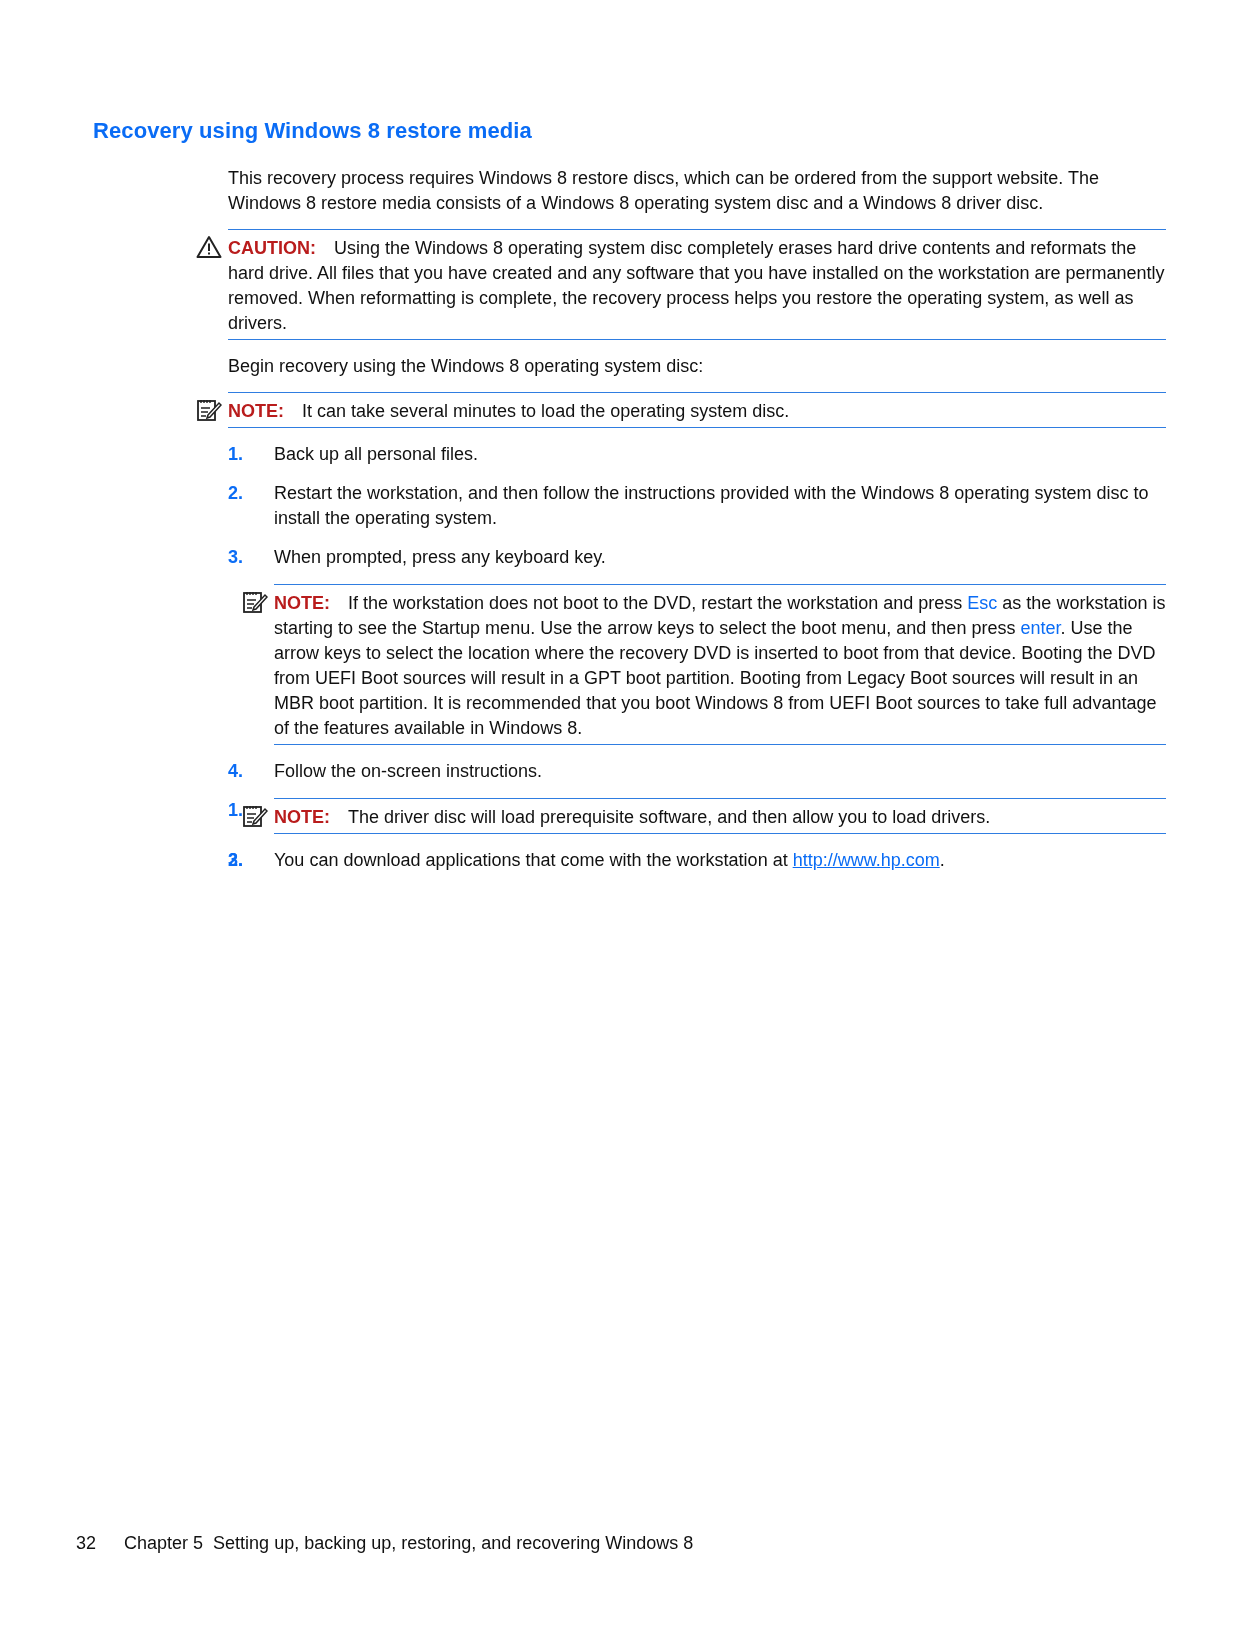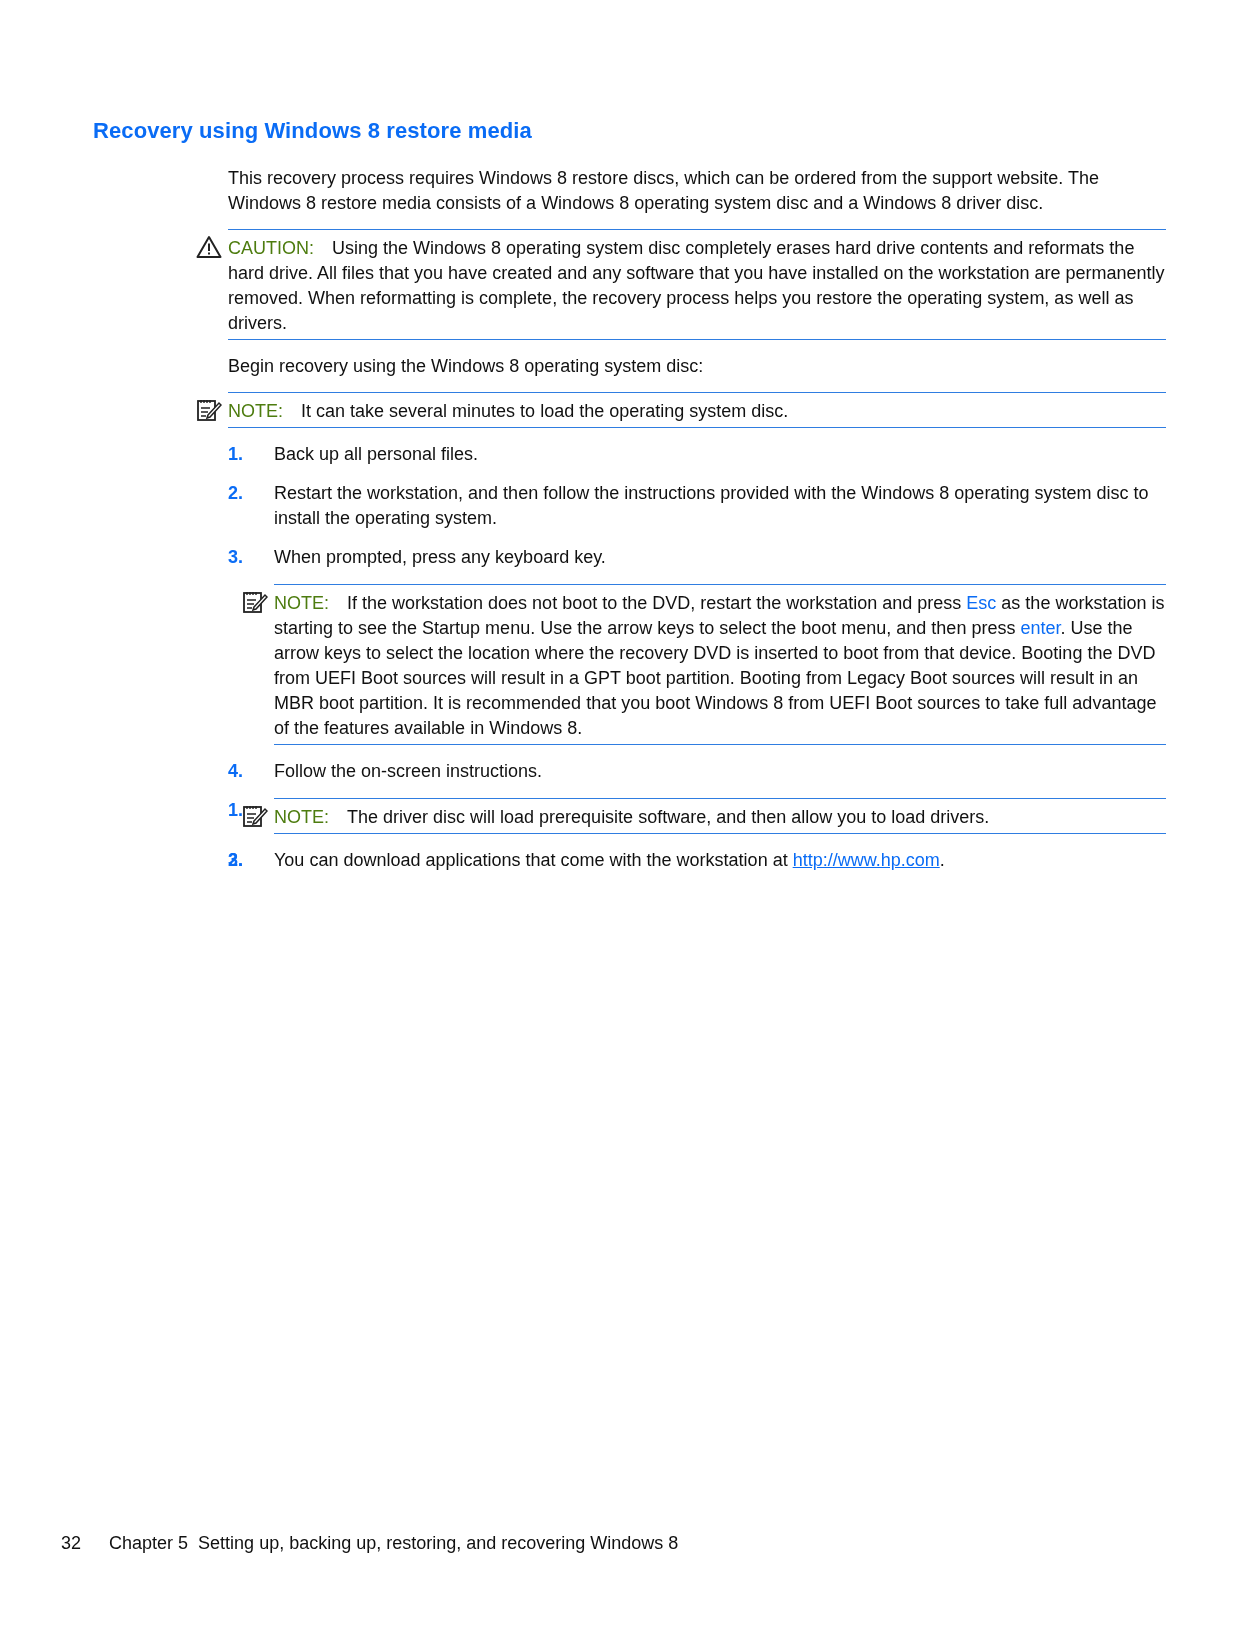--- a/index.html
+++ b/index.html
@@ -8,26 +8,26 @@
   .page { position: absolute; left: 0; top: 0; width: 1006px; height: 1650px; }
   h1.section-title { position: absolute; left: 93px; top: 118px; margin: 0;
          font-size: 22px; font-weight: bold; color: #0a6cf5; letter-spacing: 0.1px; }
   .body { position: absolute; left: 188px; top: 166px; width: 938px; font-size: 18px; line-height: 25px; margin-left: 40px; }
   p { margin: 0 0 13px 0; }
   a.link { color: #0a6cf5; text-decoration: underline; }
   .kbd { color: #0a6cf5; }
   .callout { position: relative; border-top: 1.5px solid #2f7de1; border-bottom: 1.5px solid #2f7de1;
              padding: 6px 0 3px 0; margin: 4px 0 14px 0; }
   .callout .icon { position: absolute; left: -32px; top: 5px; width: 26px; height: 24px; }
-  .callout .label { color: #4d7c0f; font-weight: normal; margin-right: 18px; }
+  .callout .label { color: #b91c1c; font-weight: bold; margin-right: 18px; }
   ol.steps { list-style: none; margin: 0; padding: 0; }
   ol.steps li { position: relative; padding-left: 46px; margin: 0 0 14px 0; }
   ol.steps li .num { position: absolute; left: 0; top: 0; color: #0a6cf5; font-weight: bold; }
   .nested { margin-left: 46px; }
-  .footer { position: absolute; left: 61px; top: 1533px; font-size: 18px; }
+  .footer { position: absolute; left: 76px; top: 1533px; font-size: 18px; }
   .footer .pg { margin-right: 28px; }
   .footer .ch { margin-right: 10px; }
 </style>
 </head>
 <body>
 
 <div class="page">
 
   <h1 class="section-title">Recovery using Windows 8 restore media</h1>
 

